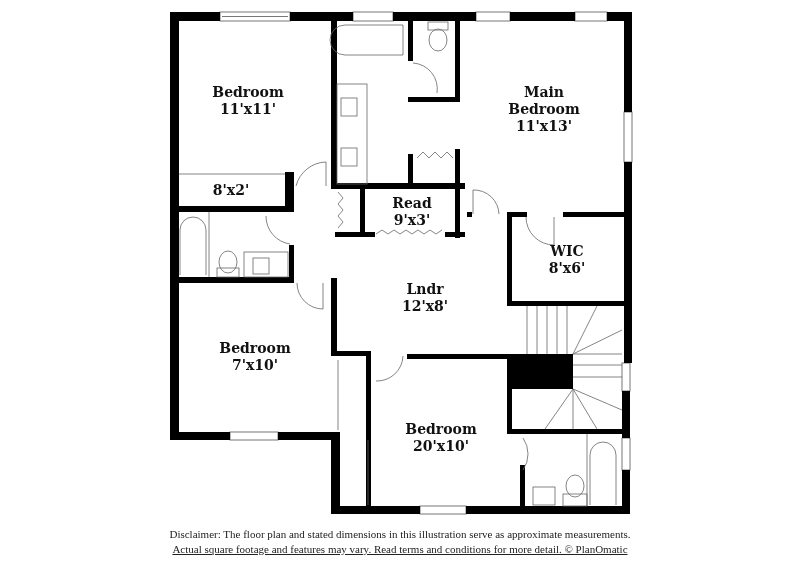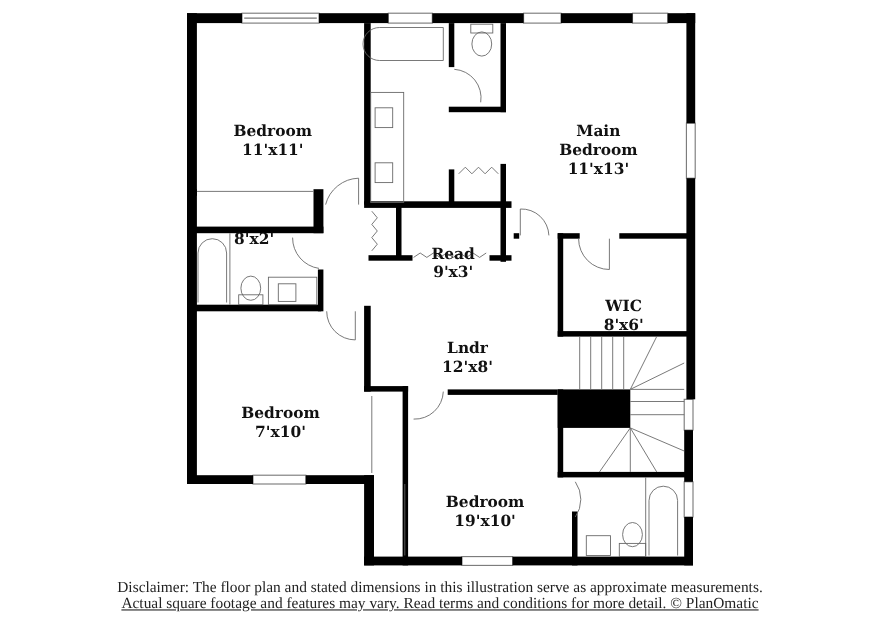--- a/index.html
+++ b/index.html
@@ -1,20 +1,20 @@
 <!DOCTYPE html>
 <html><head>
 <meta charset="utf-8">
 <style>
   html, body { margin:0; padding:0; background:#ffffff; }
   body { width:800px; height:582px; position:relative; overflow:hidden; font-family:"DejaVu Serif", serif; }
   #plan { position:absolute; left:0; top:0; width:800px; height:520px; }
-  .room-label { position:absolute; text-align:center; font-family:"DejaVu Serif", serif; font-weight:bold; color:#111; line-height:17px; font-size:14px; transform:translateX(-50%); white-space:nowrap;margin-top:28px; }
+  .room-label { position:absolute; text-align:center; font-family:"DejaVu Serif", serif; font-weight:bold; color:#111; line-height:17px; font-size:14px; transform:translateX(-50%); white-space:nowrap; }
   .room-label span { display:block; }
-  .disclaimer { position:absolute; left:0; width:800px; text-align:center; font-family:"Liberation Serif", serif; font-size:14px; color:#222; line-height:15px; }
+  .disclaimer { position:absolute; left:0; width:800px; text-align:center; font-family:"Liberation Serif", serif; font-size:11px; color:#222; line-height:15px; }
 </style>
 </head>
 <body>
 
 <svg id="plan" viewBox="0 0 800 520" xmlns="http://www.w3.org/2000/svg">
   <g fill="none" stroke="#777" stroke-width="1">
 
     <g>
       <rect x="220" y="12" width="70" height="9" fill="#fff"></rect>
       <line x1="222" y1="16.5" x2="288" y2="16.5"></line>
@@ -181,17 +181,17 @@
 <div class="room-label" style="left:425px; top:281px;">
   <span>Lndr</span>
   <span>12'x8'</span>
 </div>
 <div class="room-label" style="left:255px; top:340px;">
   <span>Bedroom</span>
   <span>7'x10'</span>
 </div>
 <div class="room-label" style="left:441px; top:421px;">
   <span>Bedroom</span>
-  <span>19'x10'</span>
+  <span>20'x10'</span>
 </div>
 
 <div class="disclaimer" style="top:527px;">Disclaimer: The floor plan and stated dimensions in this illustration serve as approximate measurements.</div>
 <div class="disclaimer" style="top:542px;text-decoration:underline;">Actual square footage and features may vary. Read terms and conditions for more detail. © PlanOmatic</div>
 
 </body></html>

